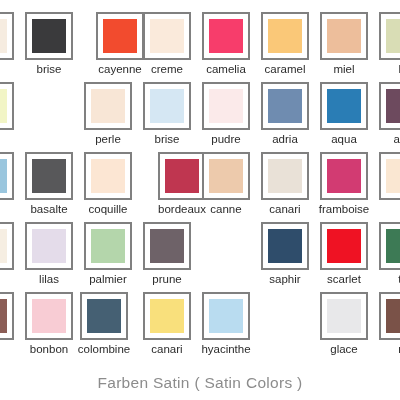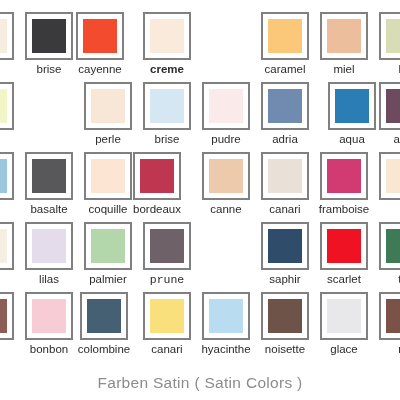--- a/index.html
+++ b/index.html
@@ -112,31 +112,37 @@
           <div class="swatch-fill" style="background: rgb(246, 236, 224);"></div>
         </div>
         <div class="swatch-label" style="color: rgb(43, 43, 43);">t</div>
       </div>
       <div class="swatch-cell" style="left: 25px;">
         <div class="swatch-box" style="border-color: rgb(128, 128, 128);">
           <div class="swatch-fill" style="background: rgb(58, 58, 60);"></div>
         </div>
         <div class="swatch-label" style="color: rgb(43, 43, 43);">brise</div>
       </div>
-      <div class="swatch-cell" style="left: 76px; text-decoration: underline;">
+      <div class="swatch-cell" style="left: 96px; text-decoration: underline;">
         <div class="swatch-box" style="border-color: rgb(128, 128, 128);">
           <div class="swatch-fill" style="background: rgb(242, 75, 46);"></div>
         </div>
         <div class="swatch-label" style="color: rgb(43, 43, 43);">cayenne</div>
       </div>
       <div class="swatch-cell" style="left: 143px;">
         <div class="swatch-box" style="border-color: rgb(128, 128, 128);">
           <div class="swatch-fill" style="background: rgb(250, 234, 219);"></div>
         </div>
-        <div class="swatch-label" style="color: rgb(43, 43, 43); font-weight: bold;">creme</div>
+        <div class="swatch-label" style="color: rgb(43, 43, 43);">creme</div>
+      </div>
+      <div class="swatch-cell" style="left: 202px;">
+        <div class="swatch-box" style="border-color: rgb(128, 128, 128);">
+          <div class="swatch-fill" style="background: rgb(247, 61, 107);"></div>
+        </div>
+        <div class="swatch-label" style="color: rgb(43, 43, 43);">camelia</div>
       </div>
       <div class="swatch-cell" style="left: 320px;">
         <div class="swatch-box" style="border-color: rgb(128, 128, 128);">
           <div class="swatch-fill" style="background: rgb(237, 190, 155);"></div>
         </div>
         <div class="swatch-label" style="color: rgb(43, 43, 43);">miel</div>
       </div>
       <div class="swatch-cell" style="left: 261px;">
         <div class="swatch-box" style="border-color: rgb(128, 128, 128);">
           <div class="swatch-fill" style="background: rgb(250, 200, 120);"></div>
@@ -174,21 +180,21 @@
           <div class="swatch-fill" style="background: rgb(251, 234, 234);"></div>
         </div>
         <div class="swatch-label" style="color: rgb(43, 43, 43);">pudre</div>
       </div>
       <div class="swatch-cell" style="left: 261px;">
         <div class="swatch-box" style="border-color: rgb(128, 128, 128);">
           <div class="swatch-fill" style="background: rgb(111, 140, 176);"></div>
         </div>
         <div class="swatch-label" style="color: rgb(43, 43, 43);">adria</div>
       </div>
-      <div class="swatch-cell" style="left: 320px; margin-left: 8px;">
+      <div class="swatch-cell" style="left: 320px;">
         <div class="swatch-box" style="border-color: rgb(128, 128, 128);">
           <div class="swatch-fill" style="background: rgb(42, 125, 181);"></div>
         </div>
         <div class="swatch-label" style="color: rgb(43, 43, 43);">aqua</div>
       </div>
       <div class="swatch-cell partial-right" style="left: 379px;">
         <div class="swatch-box" style="border-color: rgb(128, 128, 128);">
           <div class="swatch-fill" style="background: rgb(109, 74, 94);"></div>
         </div>
         <div class="swatch-label" style="color: rgb(43, 43, 43);">aub</div>
@@ -206,21 +212,21 @@
           <div class="swatch-fill" style="background: rgb(88, 88, 90);"></div>
         </div>
         <div class="swatch-label" style="color: rgb(43, 43, 43);">basalte</div>
       </div>
       <div class="swatch-cell" style="left: 84px;">
         <div class="swatch-box" style="border-color: rgb(128, 128, 128);">
           <div class="swatch-fill" style="background: rgb(252, 230, 211);"></div>
         </div>
         <div class="swatch-label" style="color: rgb(43, 43, 43);">coquille</div>
       </div>
-      <div class="swatch-cell" style="left: 133px; padding-left: 16px;">
+      <div class="swatch-cell" style="left: 158px; padding-left: 16px;">
         <div class="swatch-box" style="border-color: rgb(128, 128, 128);">
           <div class="swatch-fill" style="background: rgb(191, 54, 80);"></div>
         </div>
         <div class="swatch-label" style="color: rgb(43, 43, 43);">bordeaux</div>
       </div>
       <div class="swatch-cell" style="left: 202px; padding-left: 35px;">
         <div class="swatch-box" style="border-color: rgb(128, 128, 128);">
           <div class="swatch-fill" style="background: rgb(237, 202, 172);"></div>
         </div>
         <div class="swatch-label" style="color: rgb(43, 43, 43);">canne</div>
@@ -260,21 +266,21 @@
       <div class="swatch-cell" style="left: 84px;">
         <div class="swatch-box" style="border-color: rgb(128, 128, 128);">
           <div class="swatch-fill" style="background: rgb(180, 214, 171);"></div>
         </div>
         <div class="swatch-label" style="color: rgb(43, 43, 43);">palmier</div>
       </div>
       <div class="swatch-cell" style="left: 143px;">
         <div class="swatch-box" style="border-color: rgb(128, 128, 128);">
           <div class="swatch-fill" style="background: rgb(110, 98, 104);"></div>
         </div>
-        <div class="swatch-label" style="color: rgb(43, 43, 43); font-family: Liberation Mono, monospace;">prune</div>
+        <div class="swatch-label" style="color: rgb(43, 43, 43);">prune</div>
       </div>
       <div class="swatch-cell" style="left: 261px;">
         <div class="swatch-box" style="border-color: rgb(128, 128, 128);">
           <div class="swatch-fill" style="background: rgb(47, 77, 107);"></div>
         </div>
         <div class="swatch-label" style="color: rgb(43, 43, 43);">saphir</div>
       </div>
       <div class="swatch-cell" style="left: 320px;">
         <div class="swatch-box" style="border-color: rgb(128, 128, 128);">
           <div class="swatch-fill" style="background: rgb(239, 18, 35);"></div>
@@ -311,26 +317,20 @@
         <div class="swatch-box" style="border-color: rgb(128, 128, 128);">
           <div class="swatch-fill" style="background: rgb(249, 224, 124);"></div>
         </div>
         <div class="swatch-label" style="color: rgb(43, 43, 43);">canari</div>
       </div>
       <div class="swatch-cell" style="left: 202px;">
         <div class="swatch-box" style="border-color: rgb(128, 128, 128);">
           <div class="swatch-fill" style="background: rgb(185, 220, 240);"></div>
         </div>
         <div class="swatch-label" style="color: rgb(43, 43, 43);">hyacinthe</div>
-      </div>
-      <div class="swatch-cell" style="left: 261px;">
-        <div class="swatch-box" style="border-color: rgb(128, 128, 128);">
-          <div class="swatch-fill" style="background: rgb(110, 83, 72);"></div>
-        </div>
-        <div class="swatch-label" style="color: rgb(43, 43, 43);">noisette</div>
       </div>
       <div class="swatch-cell" style="left: 320px;">
         <div class="swatch-box" style="border-color: rgb(128, 128, 128);">
           <div class="swatch-fill" style="background: rgb(232, 232, 234);"></div>
         </div>
         <div class="swatch-label" style="color: rgb(43, 43, 43);">glace</div>
       </div>
       <div class="swatch-cell partial-right" style="left: 379px;">
         <div class="swatch-box" style="border-color: rgb(128, 128, 128);">
           <div class="swatch-fill" style="background: rgb(122, 82, 72);"></div>

